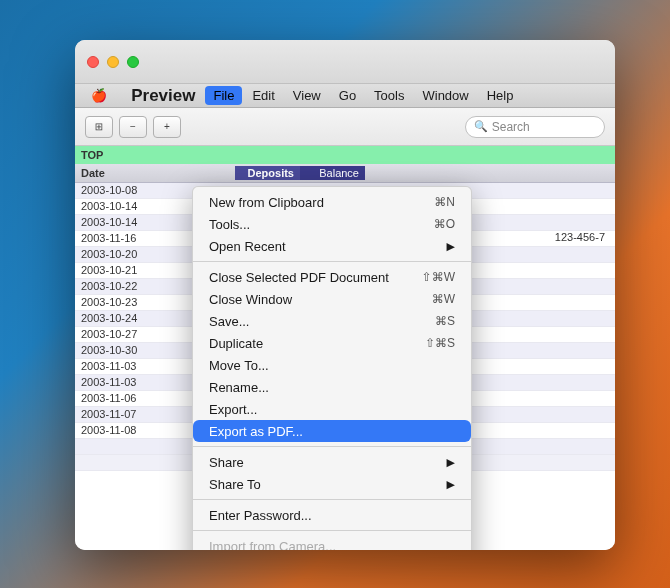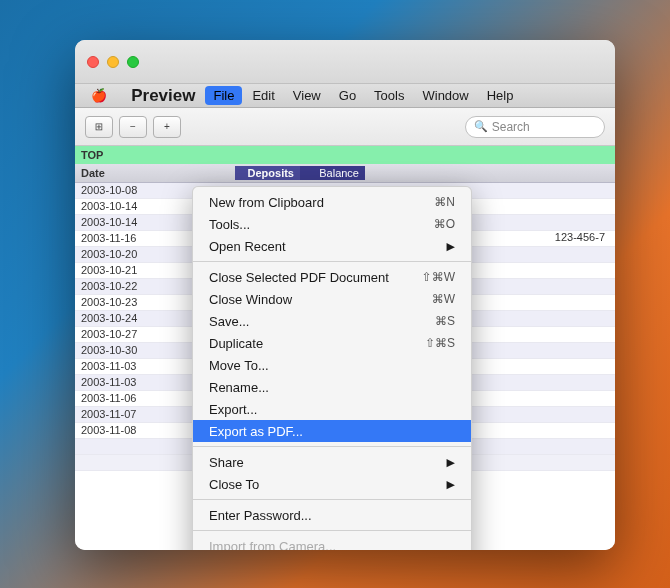--- a/index.html
+++ b/index.html
@@ -162,20 +162,21 @@
       font-size: 13px;
       color: #1a1a1a;
       cursor: pointer;
       position: relative;
       min-height: 22px;
     }
 
     .menu-item.highlighted {
       background: #3478f6;
       color: white;
+      border-radius: 6px;
     }
 
     .menu-item.disabled {
       color: #aaa;
       cursor: default;
     }
 
     .menu-item .shortcut {
       margin-left: auto;
       font-size: 12px;
@@ -462,21 +463,21 @@
         <span>Export as PDF...</span>
       </div>
 
       <div class="menu-separator"></div>
 
       <div class="menu-item">
         <span>Share</span>
         <span class="arrow">▶</span>
       </div>
       <div class="menu-item">
-        <span>Close To</span>
+        <span>Share To</span>
         <span class="arrow">▶</span>
       </div>
 
       <div class="menu-separator"></div>
 
       <div class="menu-item">
         <span>Enter Password...</span>
       </div>
 
       <div class="menu-separator"></div>

